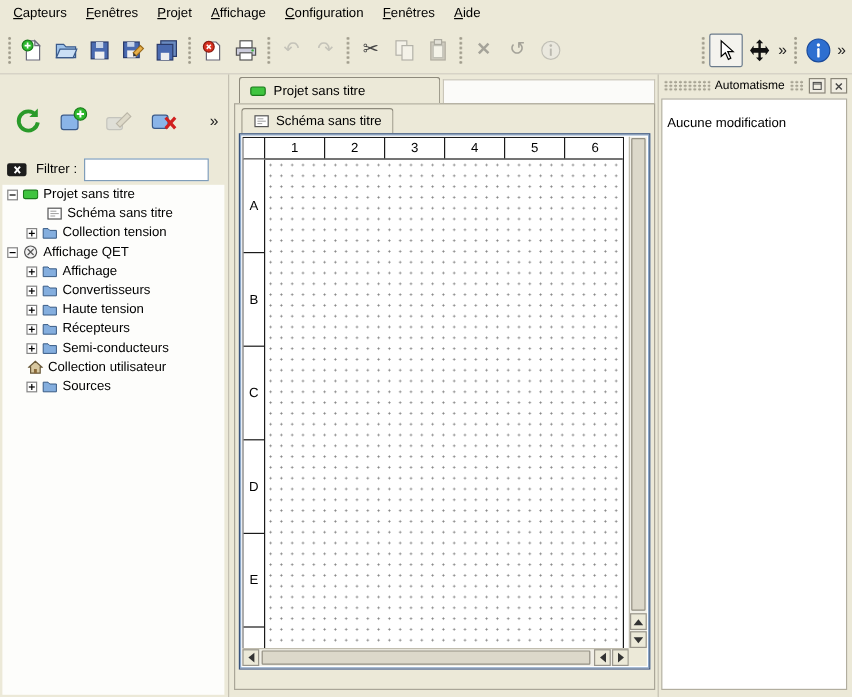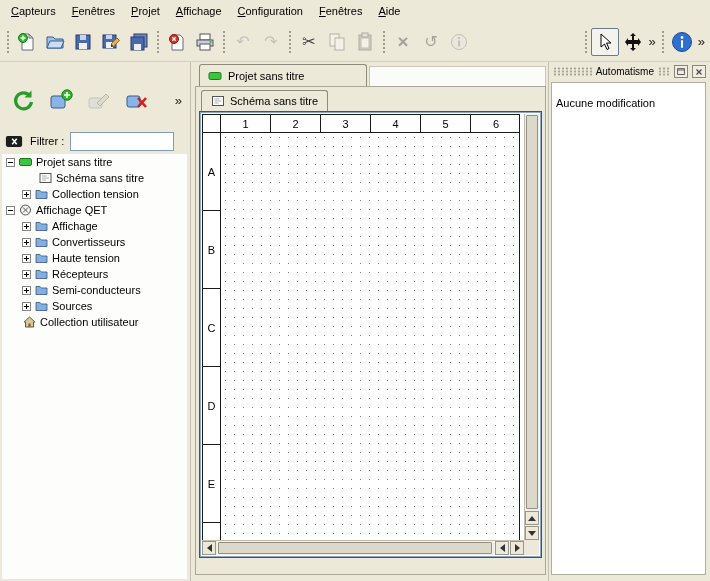--- a/index.html
+++ b/index.html
@@ -353,38 +353,38 @@
       </div>
       <div class="trow p1">
         <span class="exp plus"></span>
         <span class="ticon">
             <svg width="13" height="12" viewBox="0 0 13 12">
               <path d="M1 2.5h4l1.5 1.5H12v6.5H1z" fill="#84aede" stroke="#33567f" stroke-width="0.8"></path>
             </svg>
           </span>
         <span class="tlabel">Semi-conducteurs</span>
       </div>
-      <div class="trow p1">
-        <span class="exp plus"></span>
-        <span class="ticon">
-            <svg width="13" height="12" viewBox="0 0 13 12">
-              <path d="M1 2.5h4l1.5 1.5H12v6.5H1z" fill="#84aede" stroke="#33567f" stroke-width="0.8"></path>
-            </svg>
-          </span>
-        <span class="tlabel">Sources</span>
-      </div>
       <div class="trow p0">
         <span class="sp"></span>
         <span class="ticon">
             <svg width="13" height="12" viewBox="0 0 13 12">
               <path d="M6.5 1L1 6h1.5v5h8V6H12z" fill="#d8c8a0" stroke="#6a5a3a"></path>
               <rect x="5.3" y="7.5" width="2.4" height="3.5" fill="#8a6a3a"></rect>
             </svg>
           </span>
         <span class="tlabel">Collection utilisateur</span>
+      </div>
+      <div class="trow p1">
+        <span class="exp plus"></span>
+        <span class="ticon">
+            <svg width="13" height="12" viewBox="0 0 13 12">
+              <path d="M1 2.5h4l1.5 1.5H12v6.5H1z" fill="#84aede" stroke="#33567f" stroke-width="0.8"></path>
+            </svg>
+          </span>
+        <span class="tlabel">Sources</span>
       </div>
     </div>
   </div>
 
   <div class="tabbar">
     <span class="tabbar-rest"></span>
     <span class="tab-active">
       <svg width="14" height="12" viewBox="0 0 13 12">
           <rect x="0.5" y="2.5" width="12" height="7" rx="1.5" fill="#3fc43f" stroke="#1a7a1a"></rect>
         </svg>

